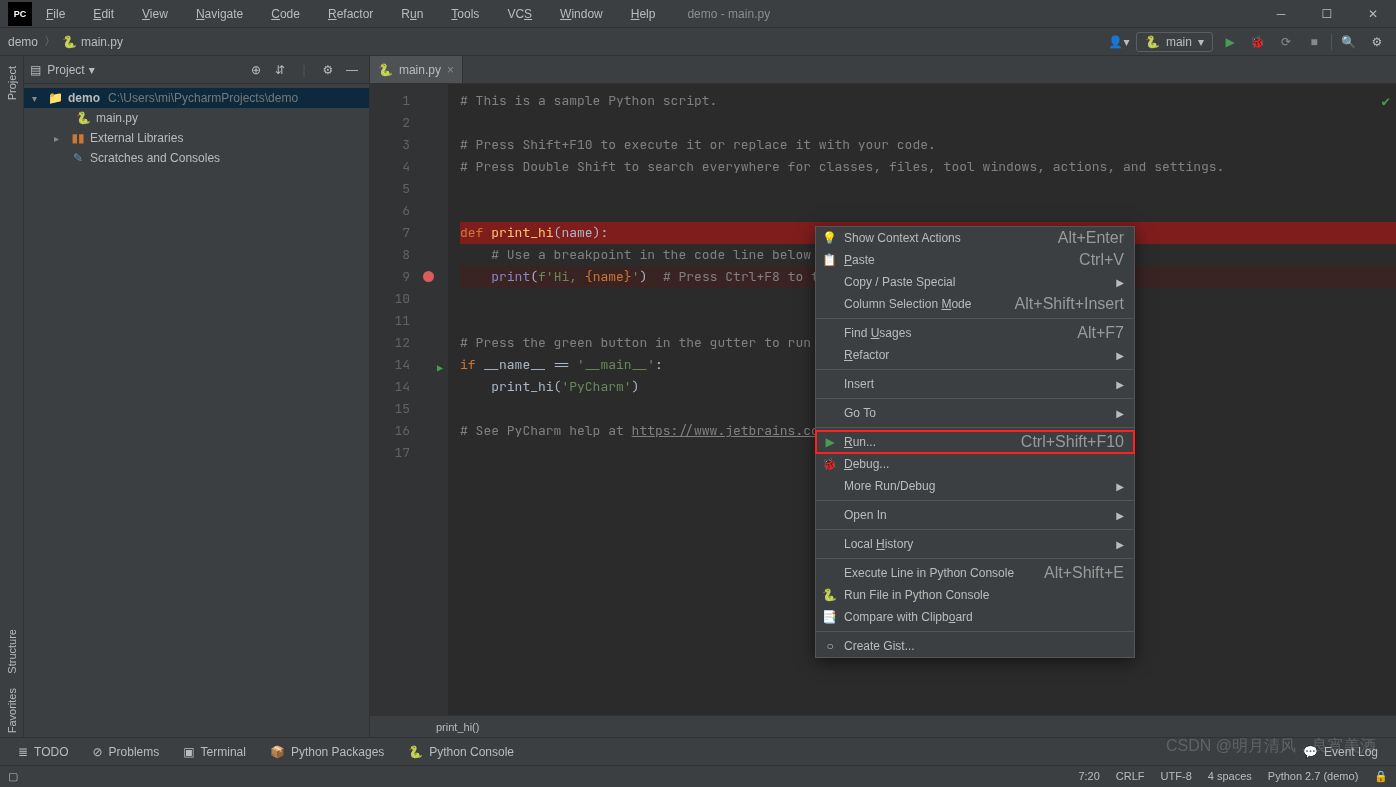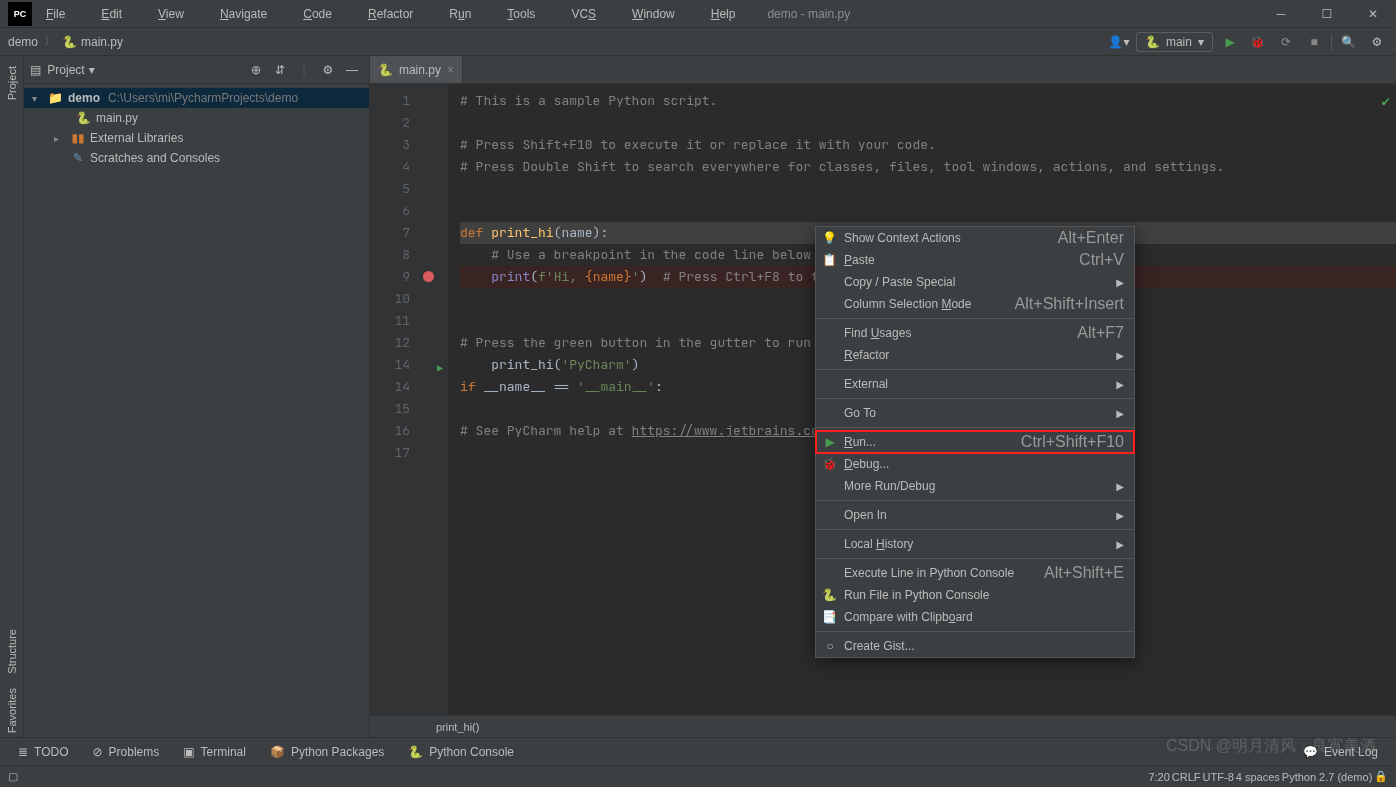--- a/index.html
+++ b/index.html
@@ -25,21 +25,21 @@
   width: 24px; height: 24px;
   background: #000;
   color: #fff;
   display: flex;
   align-items: center;
   justify-content: center;
   font-size: 9px;
   font-weight: bold;
   margin: 0 6px 0 8px;
 }
-.menu-bar { display: flex; gap: 20px; }
+.menu-bar { display: flex; gap: 12px; }
 .menu-item {
   padding: 4px 8px;
   cursor: pointer;
 }
 .menu-u { text-decoration: underline; }
 .window-title { margin-left: 24px; color: #8c8c8c; }
 .window-controls {
   margin-left: auto;
   display: flex;
 }
@@ -205,21 +205,21 @@
   color: #499c54;
   font-size: 10px;
 }
 .code-col {
   flex: 1;
   padding: 6px 0 0 12px;
   color: #a9b7c6;
   position: relative;
 }
 .code-line { height: 22px; white-space: pre; }
-.code-line.hl-line { background: #404040; }
+.code-line.hl-line { background: #7f1d1d; }
 .code-line.bp-line { background: #3a2323; }
 .c-comment { color: #808080; }
 .c-kw { color: #cc7832; }
 .c-fn { color: #ffc66d; }
 .c-str { color: #6a8759; }
 .c-builtin { color: #8888c6; }
 .breadcrumb-bar {
   height: 22px;
   background: #3c3f41;
   border-top: 1px solid #323232;
@@ -278,21 +278,21 @@
 .status-bar {
   height: 22px;
   background: #3c3f41;
   border-top: 1px solid #323232;
   display: flex;
   align-items: center;
   padding: 0 8px;
   font-size: 11px;
   gap: 14px;
 }
-.status-right { margin-left: auto; display: flex; gap: 2px; align-items: center; }
+.status-right { margin-left: auto; display: flex; gap: 16px; align-items: flex-start; }
 .watermark {
   position: absolute;
   right: 20px; bottom: 30px;
   color: rgba(200,200,200,0.25);
   font-size: 16px;
   pointer-events: none;
 }
 </style>
 </head>
 <body>
@@ -433,22 +433,22 @@
         <div class="code-line"><span class="c-comment"># Press Shift+F10 to execute it or replace it with your code.</span></div>
         <div class="code-line"><span class="c-comment"># Press Double Shift to search everywhere for classes, files, tool windows, actions, and settings.</span></div>
         <div class="code-line"></div>
         <div class="code-line"></div>
         <div class="code-line hl-line"><span class="c-kw">def </span><span class="c-fn">print_hi</span><span>(name):</span></div>
         <div class="code-line"><span class="c-comment">    # Use a breakpoint in the code line below t</span></div>
         <div class="code-line bp-line"><span>    </span><span class="c-builtin">print</span><span>(</span><span class="c-str">f'Hi, </span><span class="c-kw">{name}</span><span class="c-str">'</span><span>)  </span><span class="c-comment"># Press Ctrl+F8 to to</span></div>
         <div class="code-line"></div>
         <div class="code-line"></div>
         <div class="code-line"><span class="c-comment"># Press the green button in the gutter to run t</span></div>
+        <div class="code-line"><span class="c-kw">if </span><span>__name__</span><span> == </span><span class="c-str">'__main__'</span><span>:</span></div>
         <div class="code-line"><span>    print_hi(</span><span class="c-str">'PyCharm'</span><span>)</span></div>
-        <div class="code-line"><span class="c-kw">if </span><span>__name__</span><span> == </span><span class="c-str">'__main__'</span><span>:</span></div>
         <div class="code-line"></div>
         <div class="code-line"><span class="c-comment"># See PyCharm help at </span><span class="c-comment" style="text-decoration:underline">https://www.jetbrains.com</span></div>
         <div class="code-line"></div>
       </div>
     </div>
     <div class="breadcrumb-bar">
       <span>print_hi()</span>
     </div>
   </div>
 </div>
@@ -476,21 +476,21 @@
     <div class="ctx-item">
       <span class="ctx-label">Find <span class="menu-u">U</span>sages</span>
       <span class="ctx-shortcut">Alt+F7</span>
     </div>
     <div class="ctx-item">
       <span class="ctx-label"><span class="menu-u">R</span>efactor</span>
       <span class="ctx-arrow">▶</span>
     </div>
     <div class="ctx-sep"></div>
     <div class="ctx-item">
-      <span class="ctx-label">External</span>
+      <span class="ctx-label">Insert</span>
       <span class="ctx-arrow">▶</span>
     </div>
     <div class="ctx-sep"></div>
     <div class="ctx-item">
       <span class="ctx-label">Go To</span>
       <span class="ctx-arrow">▶</span>
     </div>
     <div class="ctx-sep"></div>
     <div class="ctx-item highlighted">
       <span class="ctx-icon" style="color: rgb(73, 156, 84);">▶</span>

